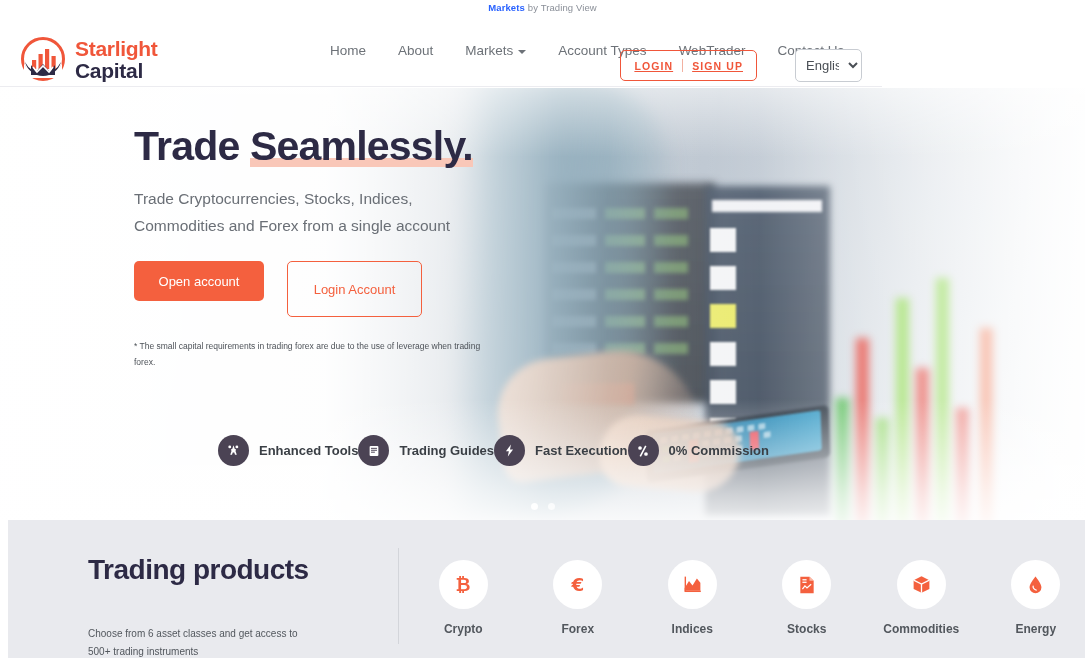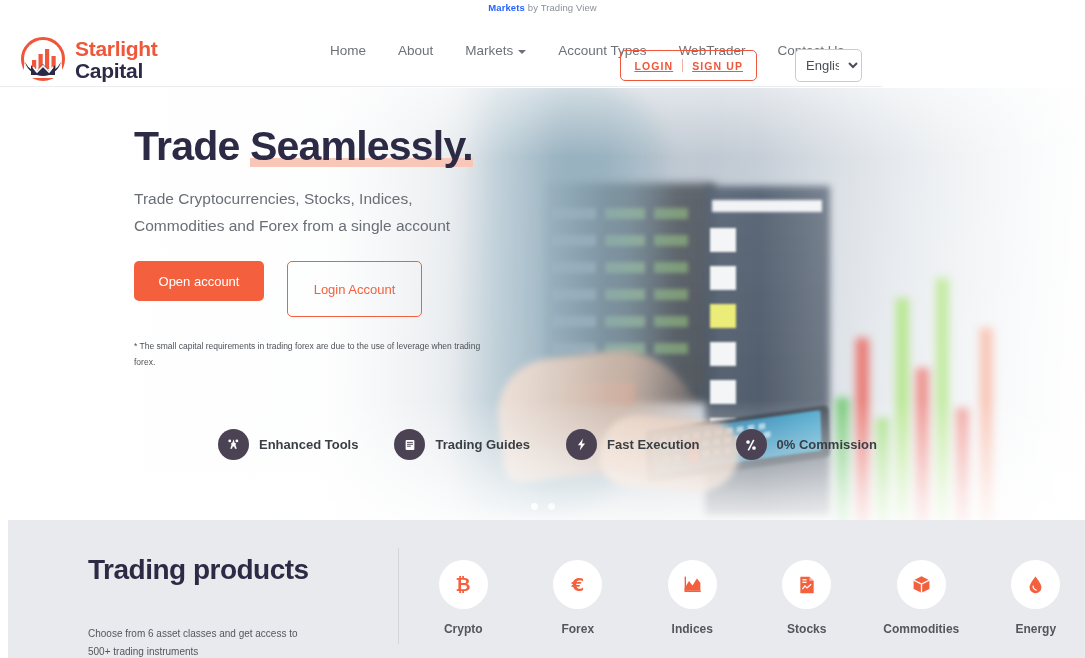--- a/index.html
+++ b/index.html
@@ -119,21 +119,21 @@
                background: #f9c7b8; z-index: -1; }
   .hero-sub { margin-top: 17px; font-size: 15.5px; line-height: 1.72; color: #6a6f76; }
   .hero-btns { margin-top: 22px; display: flex; gap: 23px; }
   .btn-primary { width: 130px; height: 40px; background: #f4603e; color: #fff; border: none;
     border-radius: 5px; font-size: 13px; font-family: "Liberation Sans", sans-serif; cursor: pointer; }
   .btn-outline { width: 135px; height: 56px; background: transparent; color: #f4603e;
     border: 1px solid #f4603e; border-radius: 5px; font-size: 13px;
     font-family: "Liberation Sans", sans-serif; cursor: pointer; }
   .hero-note { margin-top: 22px; font-size: 8.5px; line-height: 1.85; color: #4d5258; max-width: 360px; }
 
-  .features { position: absolute; left: 218px; bottom: 60px; z-index: 5; display: flex; align-items: flex-end; gap: 36px; }
+  .features { position: absolute; left: 218px; bottom: 54px; z-index: 5; display: flex; align-items: flex-end; }
   .feature { display: flex; align-items: center; gap: 10px; }
   .feat-circle { width: 31px; height: 31px; border-radius: 50%; background: #4b4354;
     display: flex; align-items: center; justify-content: center; flex: 0 0 31px; }
   .feat-label { font-size: 13px; color: #3a3f45; font-weight: 600; white-space: nowrap; }
 
   .dots { position: absolute; left: 50%; transform: translateX(-50%); bottom: 10px; z-index: 5; display: flex; gap: 10px; }
   .dot { width: 7px; height: 7px; border-radius: 50%; background: rgba(255,255,255,.75); cursor: pointer;}
   .dot.active { background: rgba(255,255,255,.95); }
 
   

